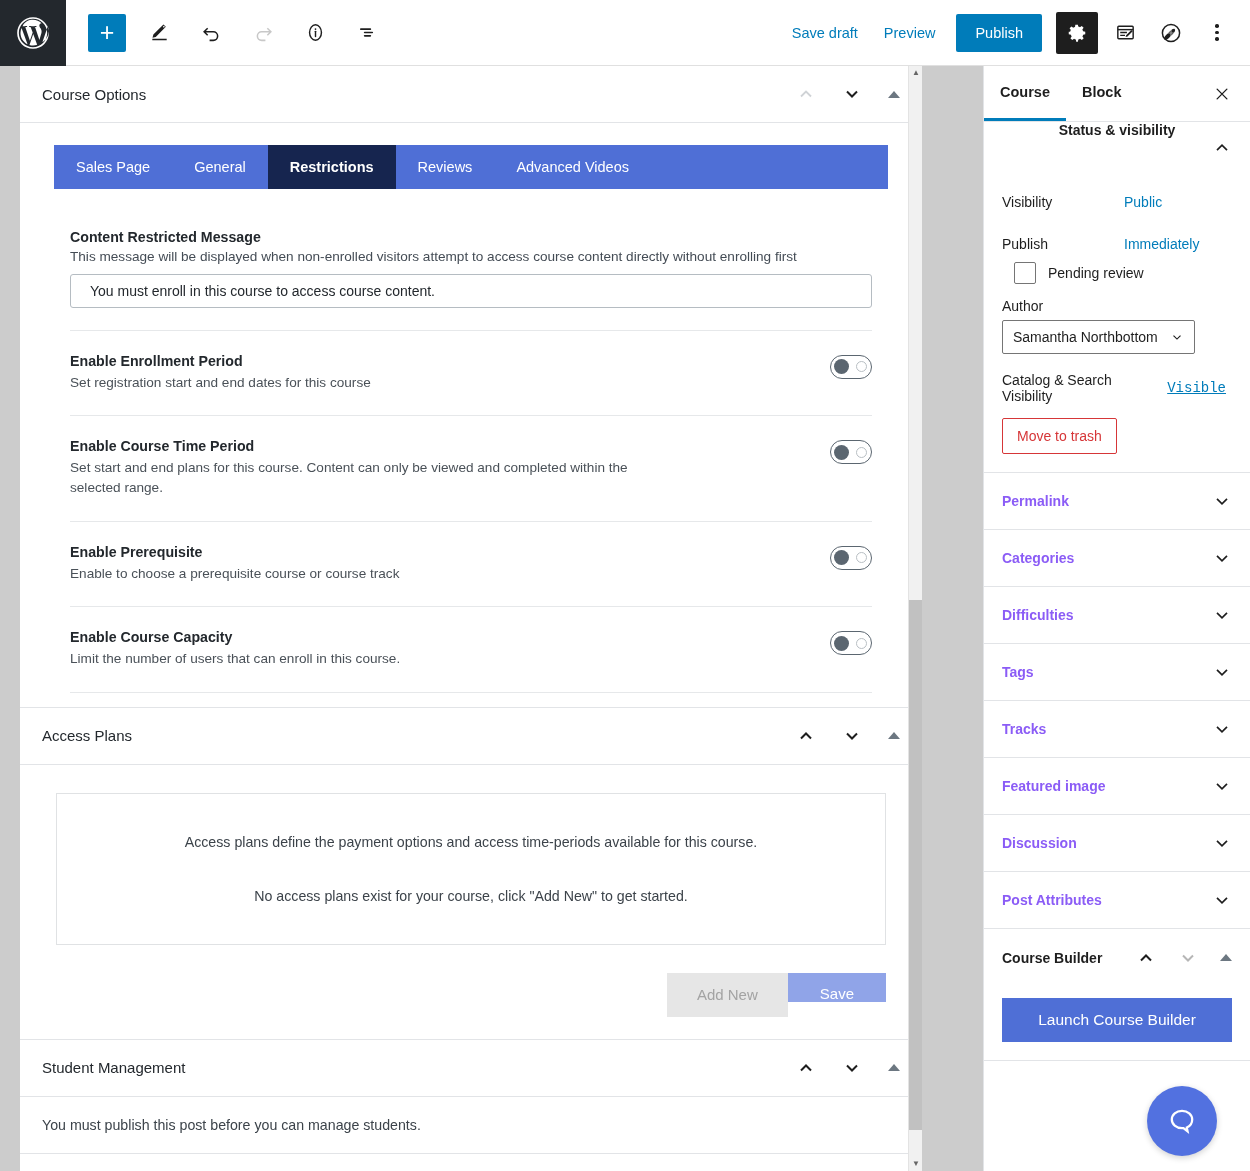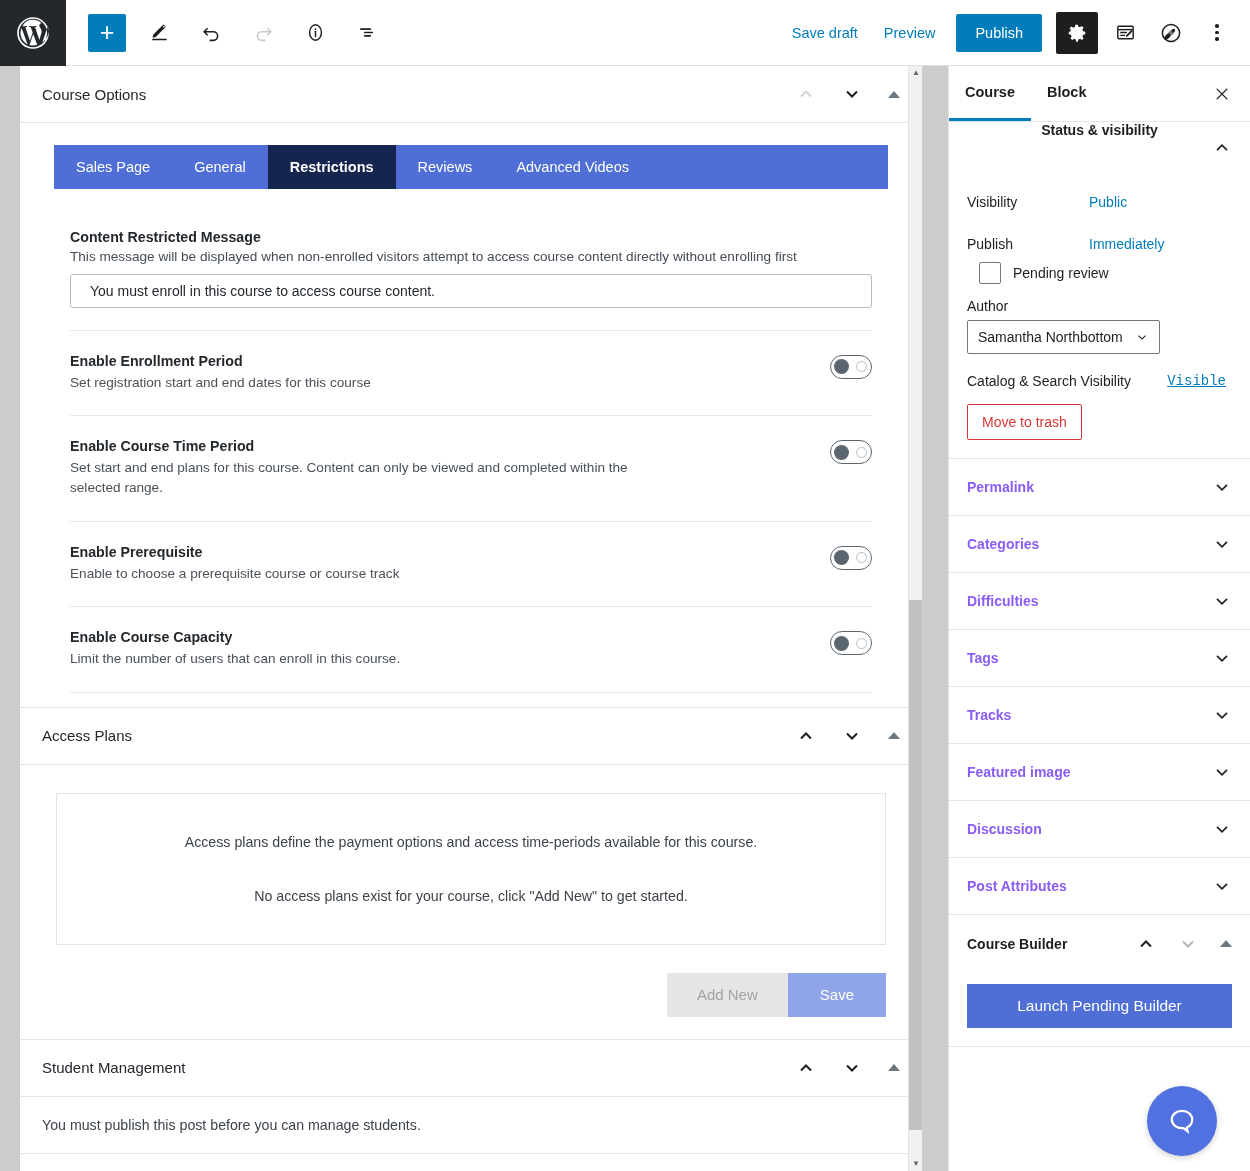--- a/index.html
+++ b/index.html
@@ -136,27 +136,27 @@
   }
   .ap-line { font-size: 14.2px; color: #3c434a; margin: 0 0 38px 0; }
   .ap-line.last { margin: 0; }
   .ap-actions { display: flex; justify-content: flex-end; gap: 0; padding-top: 28px; }
   .btn-addnew {
     background: #e6e6e6; color: #a3a3a3; border: 0; font-size: 15px;
     padding: 0 30px; height: 44px; cursor: pointer; font-family: inherit;
   }
   .btn-save {
     background: #90a4e8; color: #ffffff; border: 0; font-size: 15px;
-    padding: 12px 32px; height: 44px; cursor: pointer; font-family: inherit;
+    padding: 12px 32px; height: 29px; cursor: pointer; font-family: inherit;
   }
   .sm-body { padding: 20px 22px; font-size: 14.2px; color: #3c434a; }
 
   
   .sidebar {
-    position: absolute; top: 66px; right: 0; width: 302px; height: 1105px;
+    position: absolute; top: 66px; right: 0; width: 267px; height: 1105px;
     background: #ffffff; border-left: 1px solid #e2e4e7; overflow: hidden;
   }
   .sb-tabs {
     display: flex; align-items: center; height: 56px; border-bottom: 1px solid #e2e4e7;
     padding: 0 10px 0 0; position: relative;
   }
   .sb-tab {
     padding: 0 16px; height: 55px; display: flex; align-items: center;
     font-size: 14.5px; color: #1e1e1e; cursor: pointer; font-weight: 600;
     border-bottom: 3px solid transparent;
@@ -530,21 +530,21 @@
         <svg class="chev" viewBox="0 0 24 24" fill="none" stroke="#1e1e1e" stroke-width="2.4">
             <path d="M6 15l6-6 6 6"></path>
           </svg>
         <svg class="chev dim" viewBox="0 0 24 24" fill="none" stroke="#1e1e1e" stroke-width="2.4">
             <path d="M6 9l6 6 6-6"></path>
           </svg>
         <span class="tri"></span>
       </div>
     </div>
     <div class="cb-body">
-      <button class="launch-btn">Launch Pending Builder</button>
+      <button class="launch-btn">Launch Course Builder</button>
     </div>
   </div>
 
   <div class="help-bubble">
     <svg width="34" height="34" viewBox="0 0 24 24" fill="none" stroke="#ffffff" stroke-width="1.6">
       <path d="M12 4.8c-4.1 0-7.2 2.7-7.2 6.1 0 3.4 3.1 6.1 7.2 6.1h1l2.9 2.2-.5-2.6c2.3-1 3.8-3.1 3.8-5.7 0-3.4-3.1-6.1-7.2-6.1z"></path>
     </svg>
   </div>
 
 </div>

